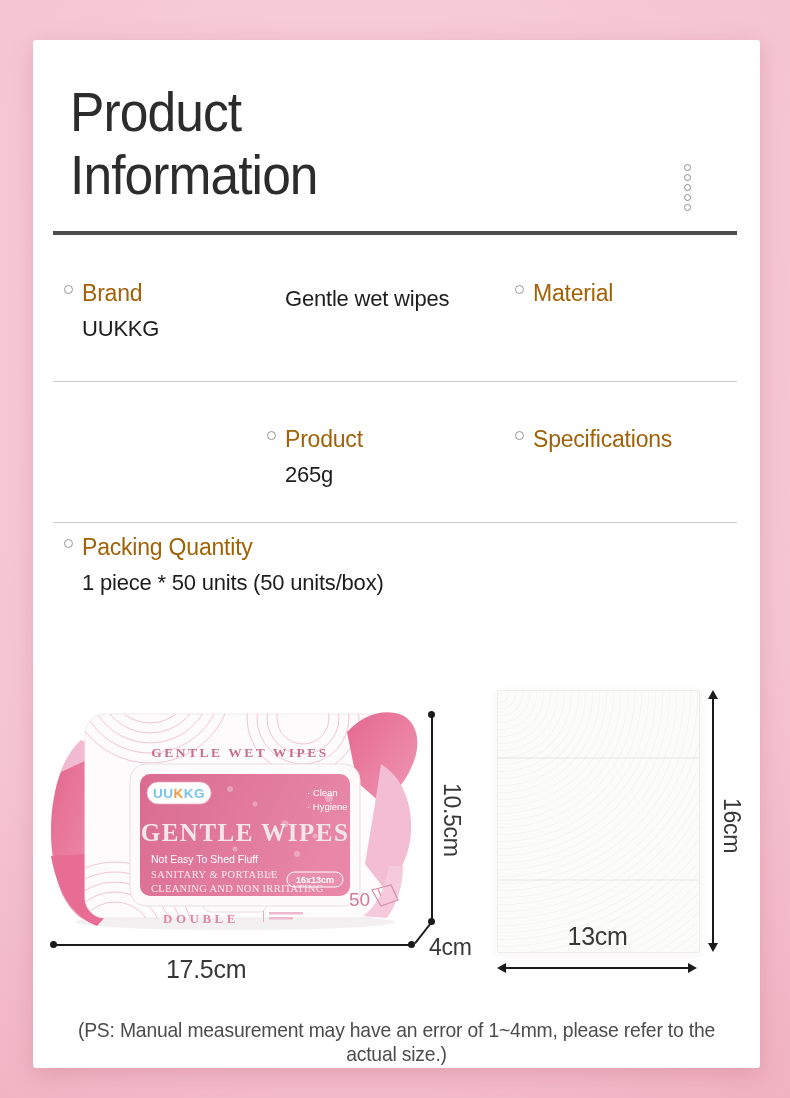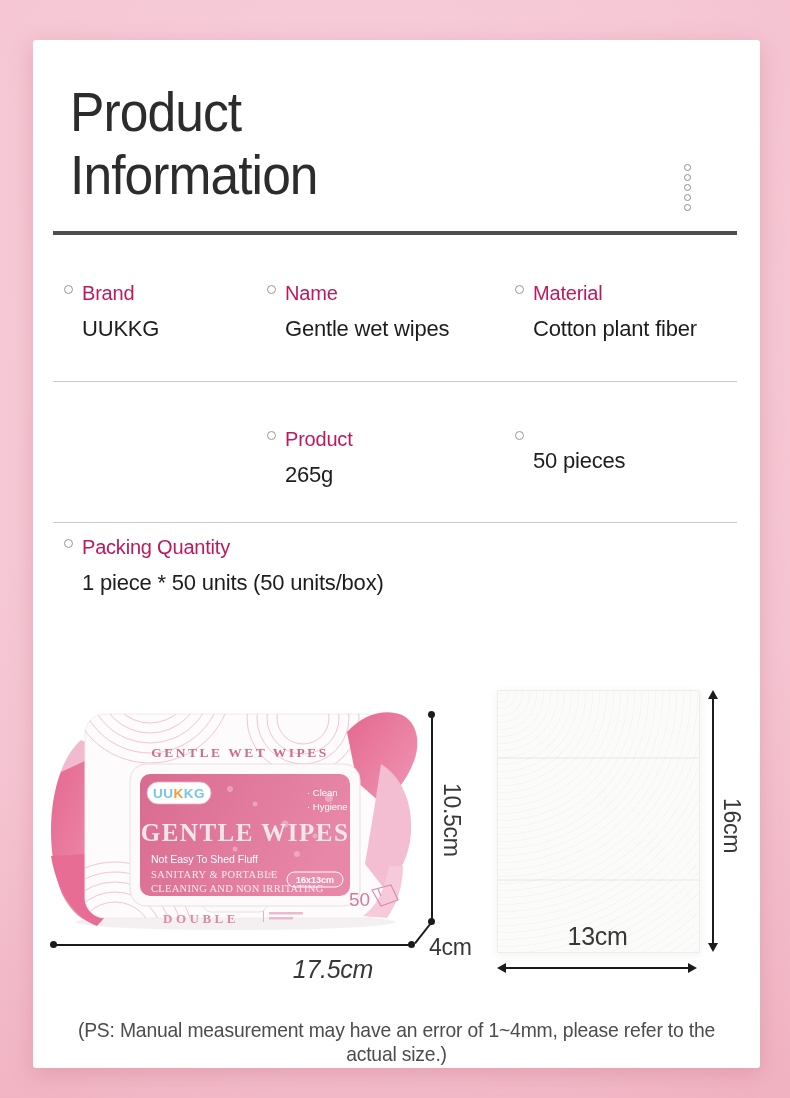--- a/index.html
+++ b/index.html
@@ -20,21 +20,21 @@
   }
   .title-line{display:block;}
   .deco-dots{position:absolute;left:651px;top:124px;display:flex;flex-direction:column;gap:3px;}
   .deco-dot{width:7px;height:7px;border:1.5px solid #8d8d8d;border-radius:50%;box-sizing:border-box;background:#fff;}
   .divider-dark{position:absolute;left:20px;top:191px;width:684px;height:4px;background:#4d4d4d;}
   .divider-light{position:absolute;left:20px;width:684px;height:1px;background:#cbcbcb;}
 
   .field{position:absolute;}
   .field-label-row{display:flex;gap:9px;}
   .ring{width:9px;height:9px;border:1.5px solid #979797;border-radius:50%;box-sizing:border-box;margin-top:7px;flex:none;background:#fff;}
-  .field-label{font-size:20px;color:#be185d;line-height:30px;letter-spacing:-.2px;}
+  .field-label{font-size:23px;color:#a16207;line-height:30px;letter-spacing:-.2px;}
   .field-value{margin:6px 0 0 18px;font-size:22px;color:#1d1d1d;line-height:30px;letter-spacing:-.2px;}
 
   .pkg-svg{position:absolute;left:12px;top:666px;}
 
   .dim-line-v{position:absolute;width:2px;background:#1b1b1b;}
   .dim-line-h{position:absolute;height:2px;background:#1b1b1b;}
   .dim-dot{position:absolute;width:7px;height:7px;background:#1b1b1b;border-radius:50%;}
   .dim-label{position:absolute;color:#383838;font-size:25px;letter-spacing:-.3px;}
   .dim-label-v{transform:rotate(90deg);transform-origin:0 0;font-size:23px;white-space:nowrap;}
   .depth-slash{position:absolute;left:397px;top:883px;width:2px;height:26px;background:#1b1b1b;transform:rotate(38deg);transform-origin:top center;}
@@ -79,48 +79,43 @@
     <div class="divider-dark"></div>
 
     <div class="field" style="left:31px;top:238px;">
       <div class="field-label-row">
         <span class="ring"></span>
         <span class="field-label">Brand</span>
       </div>
       <div class="field-value">UUKKG</div>
     </div>
     <div class="field" style="left:234px;top:238px;">
-      <div class="field-label-row">
-        <span class="ring"></span>
-        <span class="field-label">Name</span>
-      </div>
       <div class="field-value">Gentle wet wipes</div>
     </div>
     <div class="field" style="left:482px;top:238px;text-align:center;">
       <div class="field-label-row">
         <span class="ring"></span>
         <span class="field-label">Material</span>
       </div>
-      <div class="field-value">Cotton plant fiber</div>
     </div>
 
     <div class="divider-light" style="top:341px;"></div>
 
     <div class="field" style="left:234px;top:384px;">
       <div class="field-label-row">
         <span class="ring"></span>
         <span class="field-label">Product</span>
       </div>
       <div class="field-value">265g</div>
     </div>
     <div class="field" style="left:482px;top:384px;">
       <div class="field-label-row">
         <span class="ring"></span>
-      </div>
-      <div class="field-value">50 pieces</div>
+        <span class="field-label">Specifications</span>
+      </div>
     </div>
 
     <div class="divider-light" style="top:482px;"></div>
 
     <div class="field" style="left:31px;top:492px;">
       <div class="field-label-row">
         <span class="ring"></span>
         <span class="field-label">Packing Quantity</span>
       </div>
       <div class="field-value">1 piece * 50 units (50 units/box)</div>
@@ -212,21 +207,21 @@
     </svg>
 
     <div class="dim-line-v" style="left:398px;top:674px;height:208px;"></div>
     <div class="dim-dot" style="left:395px;top:671px;"></div>
     <div class="dim-dot" style="left:395px;top:878px;"></div>
     <div class="dim-label dim-label-v" style="left:432px;top:743px;">10.5cm</div>
 
     <div class="dim-line-h" style="left:20px;top:904px;width:358px;"></div>
     <div class="dim-dot" style="left:17px;top:901px;"></div>
     <div class="dim-dot" style="left:375px;top:901px;"></div>
-    <div class="dim-label" style="left:140px;top:915px;width:200px;text-align:right;font-style:italic;">17.5cm</div>
+    <div class="dim-label" style="left:133px;top:915px;width:200px;text-align:left;">17.5cm</div>
 
     <div class="depth-slash"></div>
     <div class="dim-label" style="left:396px;top:894px;font-size:23px;">4cm</div>
 
     <div class="sheet">
       <div class="crease" style="top:66px;"></div>
       <div class="crease" style="top:188px;"></div>
     </div>
 
     <div class="dim-line-v" style="left:679px;top:654px;height:254px;"></div>

